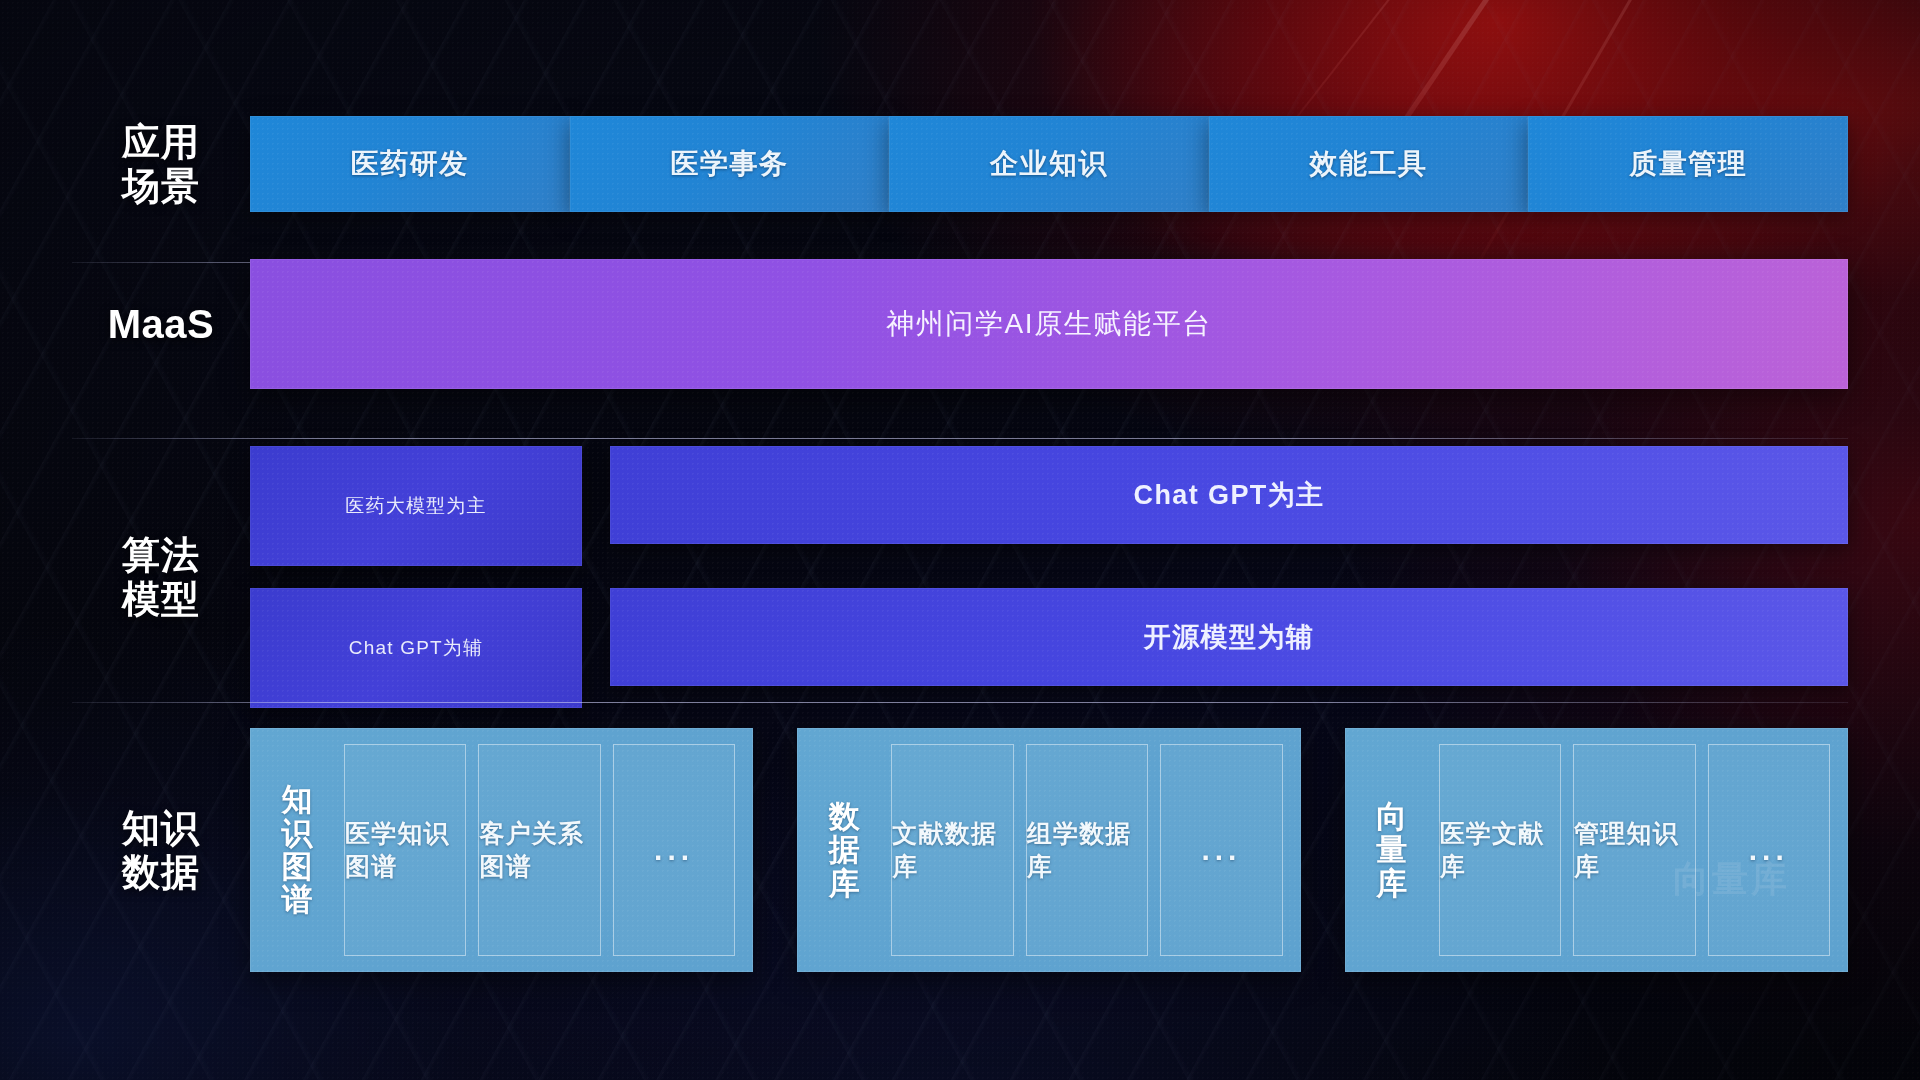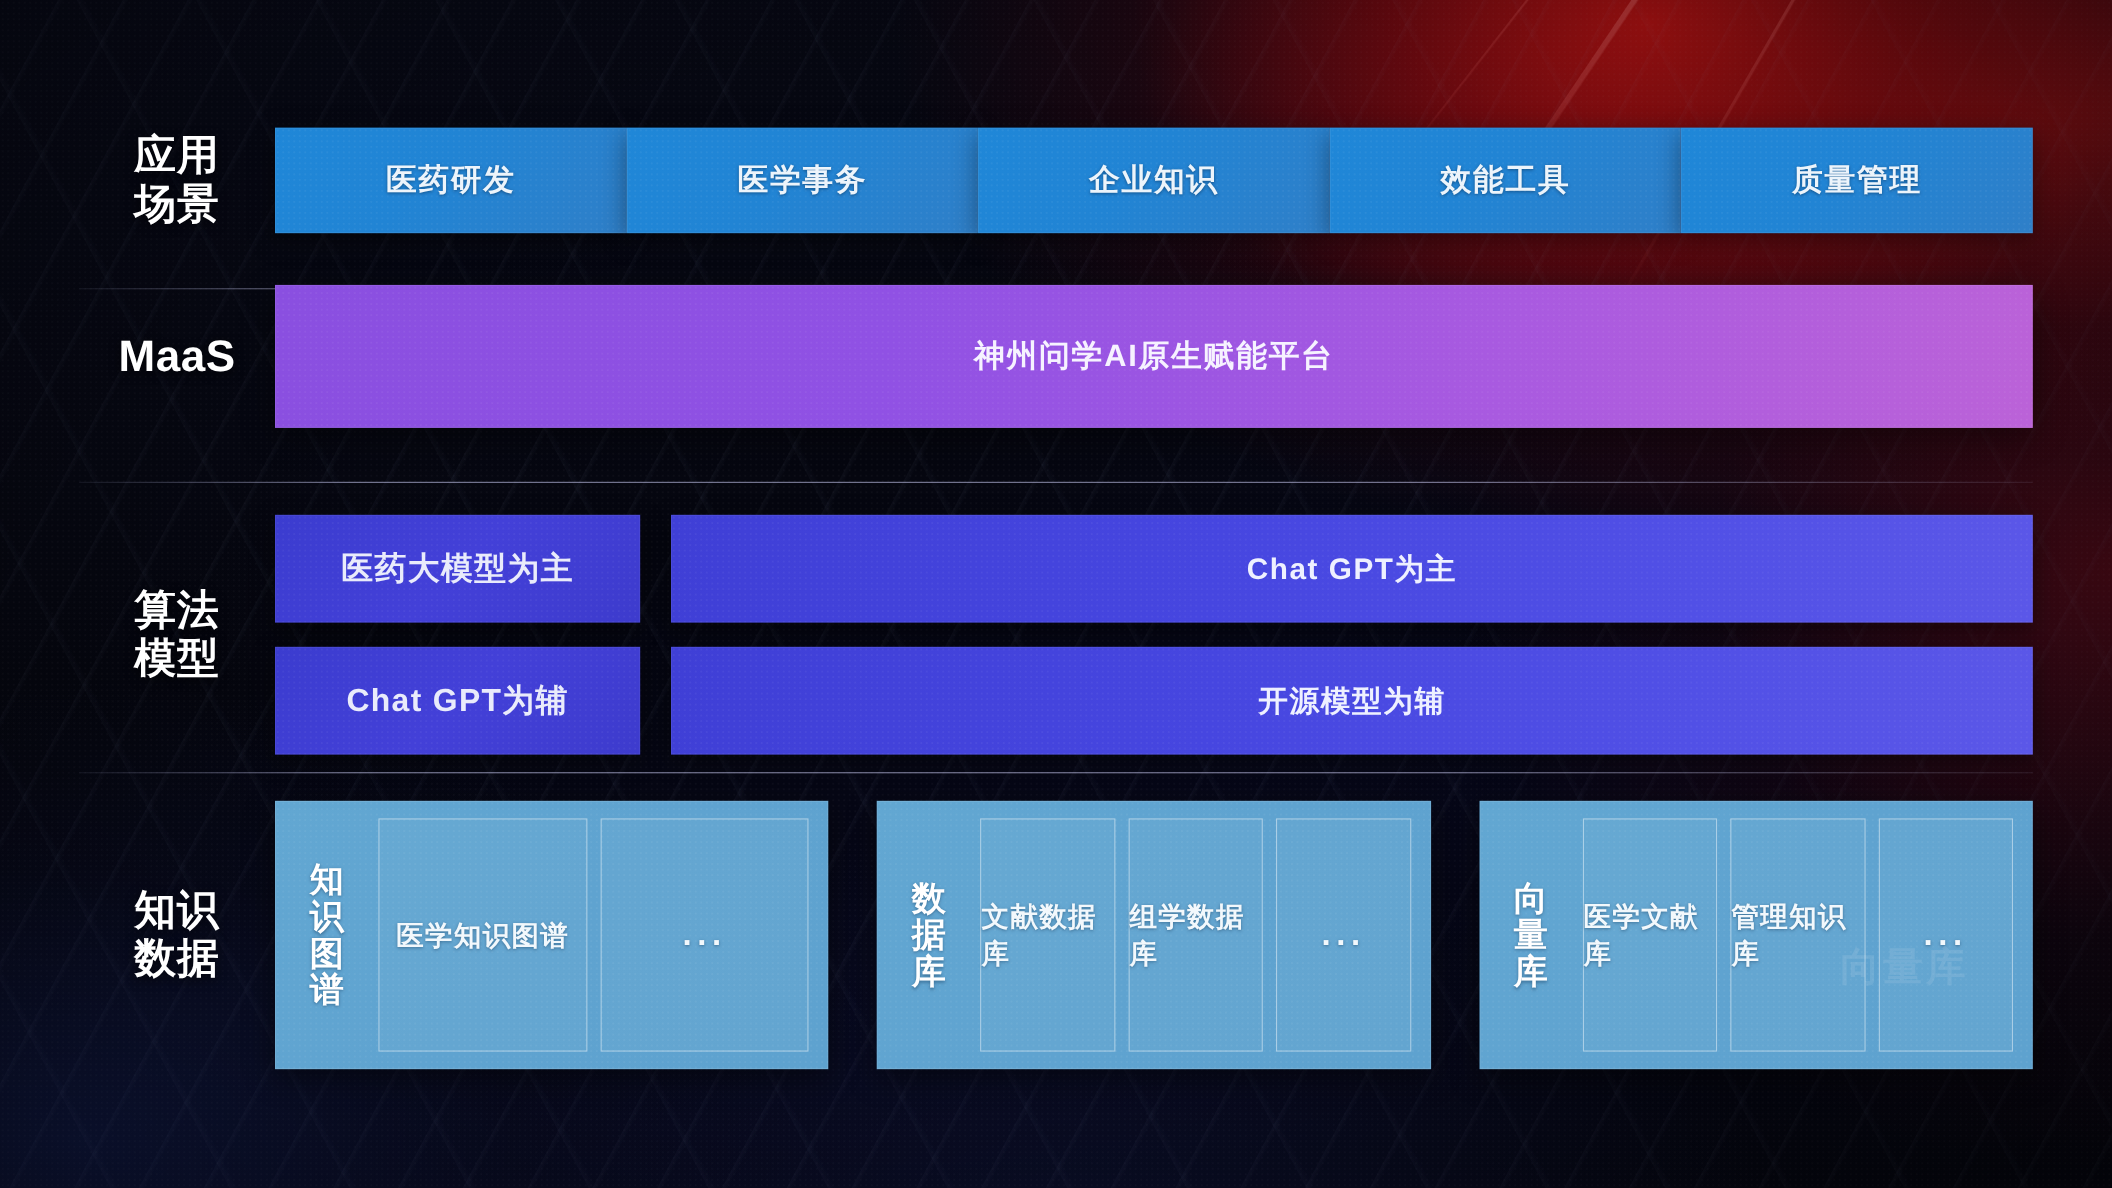--- a/index.html
+++ b/index.html
@@ -109,38 +109,38 @@
     background: linear-gradient(135deg, #54358f 0%, #5a3a98 50%, #543592 100%);
     color: #eceaf7; font-size: 27px; font-weight: 700; letter-spacing: 1.2px;
     box-shadow: 0 6px 22px rgba(0,0,0,.45), inset 0 0 0 1px rgba(255,255,255,.06);
     position: relative; overflow: hidden;
   }
   .maas-right {
     flex: 1 1 auto;
     height: 130px;
     display: flex; align-items: center; justify-content: center;
     background: linear-gradient(100deg, #8a4fe0 0%, #9051e4 35%, #a95ae0 70%, #bb62d8 100%);
-    color: #f6f2ff; font-size: 28px; font-weight: 700; letter-spacing: 1.6px;
+    color: #f6f2ff; font-size: 28px; font-weight: 400; letter-spacing: 1.6px;
     box-shadow: 0 8px 28px rgba(0,0,0,.45), inset 0 0 0 1px rgba(255,255,255,.08);
     position: relative; overflow: hidden;
   }
   .maas-left::after, .maas-right::after {
     content: ""; position: absolute; inset: 0;
     background-image: radial-gradient(rgba(255,255,255,0.11) 1px, transparent 1px);
     background-size: 5px 5px; opacity: .45; pointer-events: none;
   }
   
   #row-algo { top: 468px; height: 218px; }
   .algo-body { flex-direction: column; gap: 22px; width: 100%; }
   .algo-line { display: flex; gap: 28px; width: 100%; }
   .algo-left {
-    flex: 0 0 332px; height: 98px;
+    flex: 0 0 332px; height: 120px;
     display: flex; align-items: center; justify-content: center;
     background: linear-gradient(135deg, #3b3ccf 0%, #4340d8 50%, #3d3bcd 100%);
-    color: #e9ebfb; font-size: 29px; font-weight: 700; letter-spacing: 1.2px;
+    color: #e9ebfb; font-size: 19px; font-weight: 400; letter-spacing: 1.2px;
     box-shadow: 0 6px 20px rgba(0,0,0,.42), inset 0 0 0 1px rgba(255,255,255,.06);
     position: relative; overflow: hidden;
   }
   .algo-right {
     flex: 1 1 auto; height: 98px;
     display: flex; align-items: center; justify-content: center;
     background: linear-gradient(100deg, #3f3fd6 0%, #4646e0 40%, #5150e6 75%, #5b57e8 100%);
     color: #eef0ff; font-size: 27px; font-weight: 700; letter-spacing: 1.4px;
     box-shadow: 0 6px 20px rgba(0,0,0,.42), inset 0 0 0 1px rgba(255,255,255,.06);
     position: relative; overflow: hidden;
@@ -275,20 +275,21 @@
 
         <div class="know-group">
           <div class="know-vlabel">
             <span>知</span>
             <span>识</span>
             <span>图</span>
             <span>谱</span>
           </div>
           <div class="know-items">
             <div class="know-item">医学知识图谱</div>
+            <div class="know-item">客户关系图谱</div>
             <div class="know-item ellipsis">...</div>
           </div>
         </div>
 
         <div class="know-group">
           <div class="know-vlabel">
             <span>数</span>
             <span>据</span>
             <span>库</span>
           </div>

